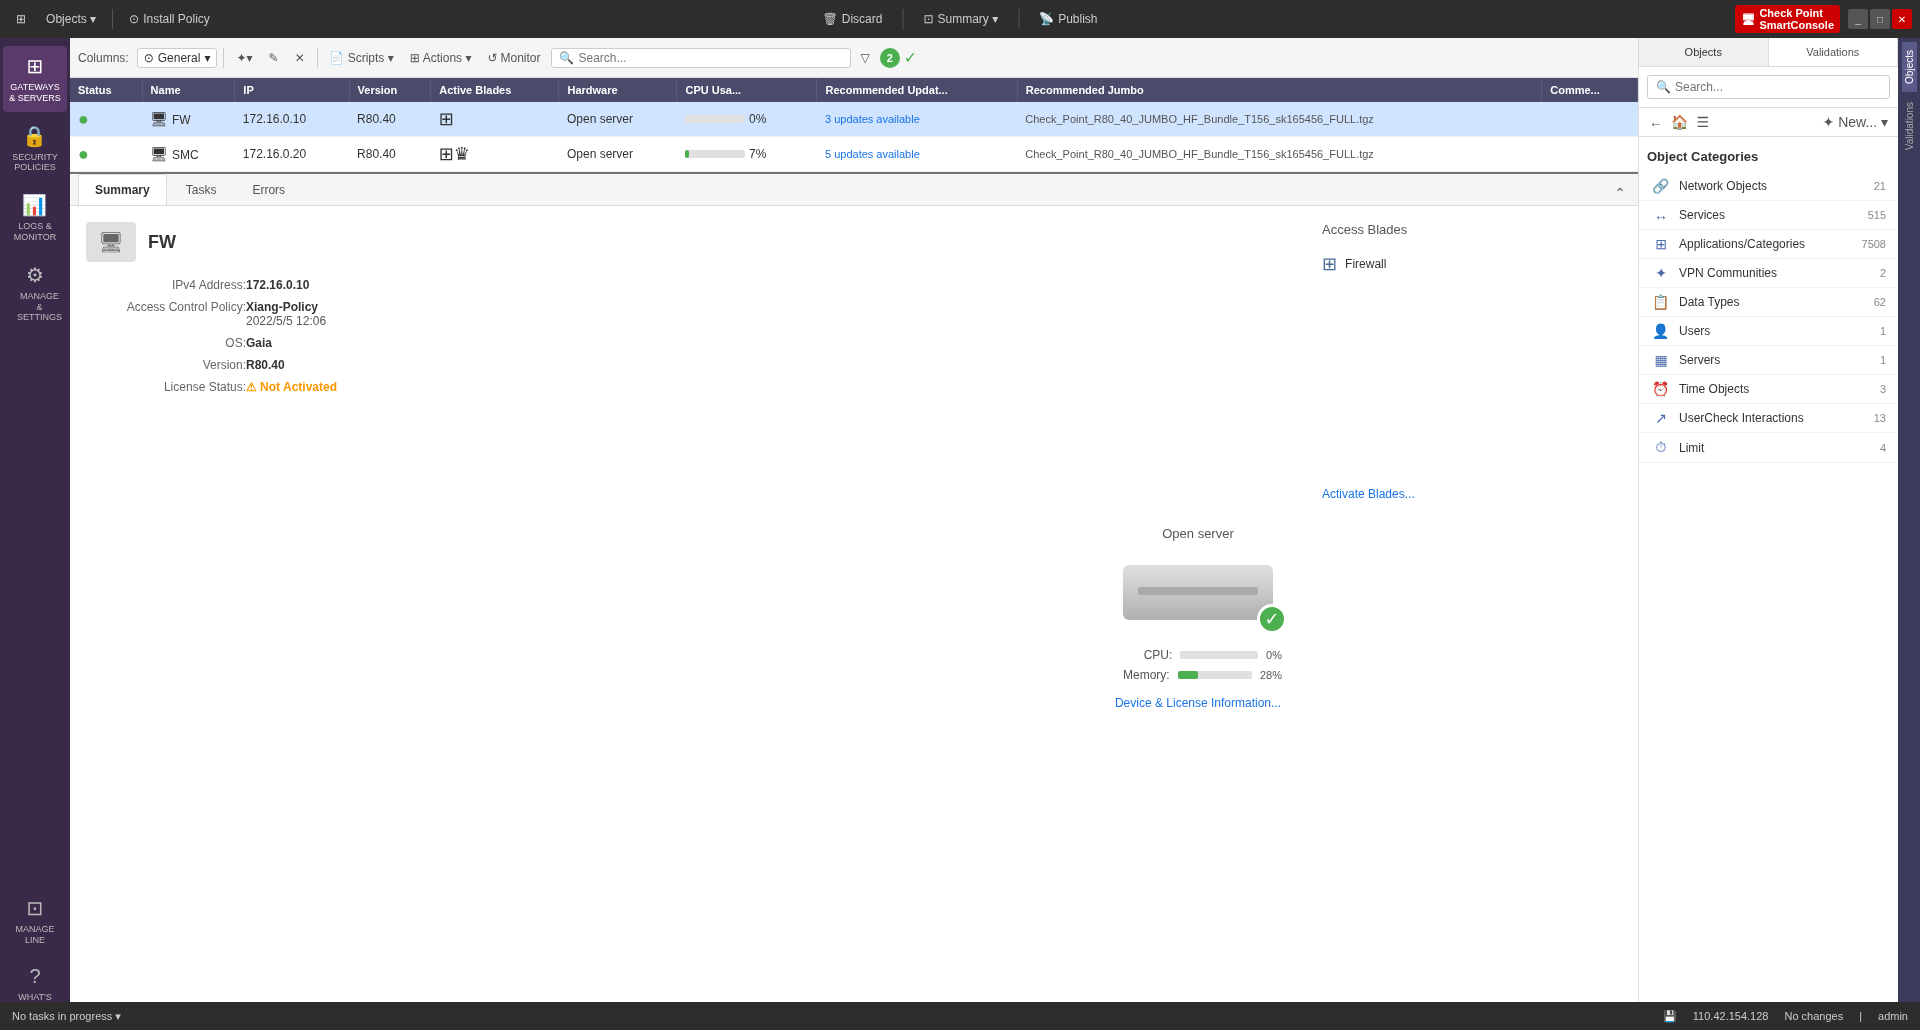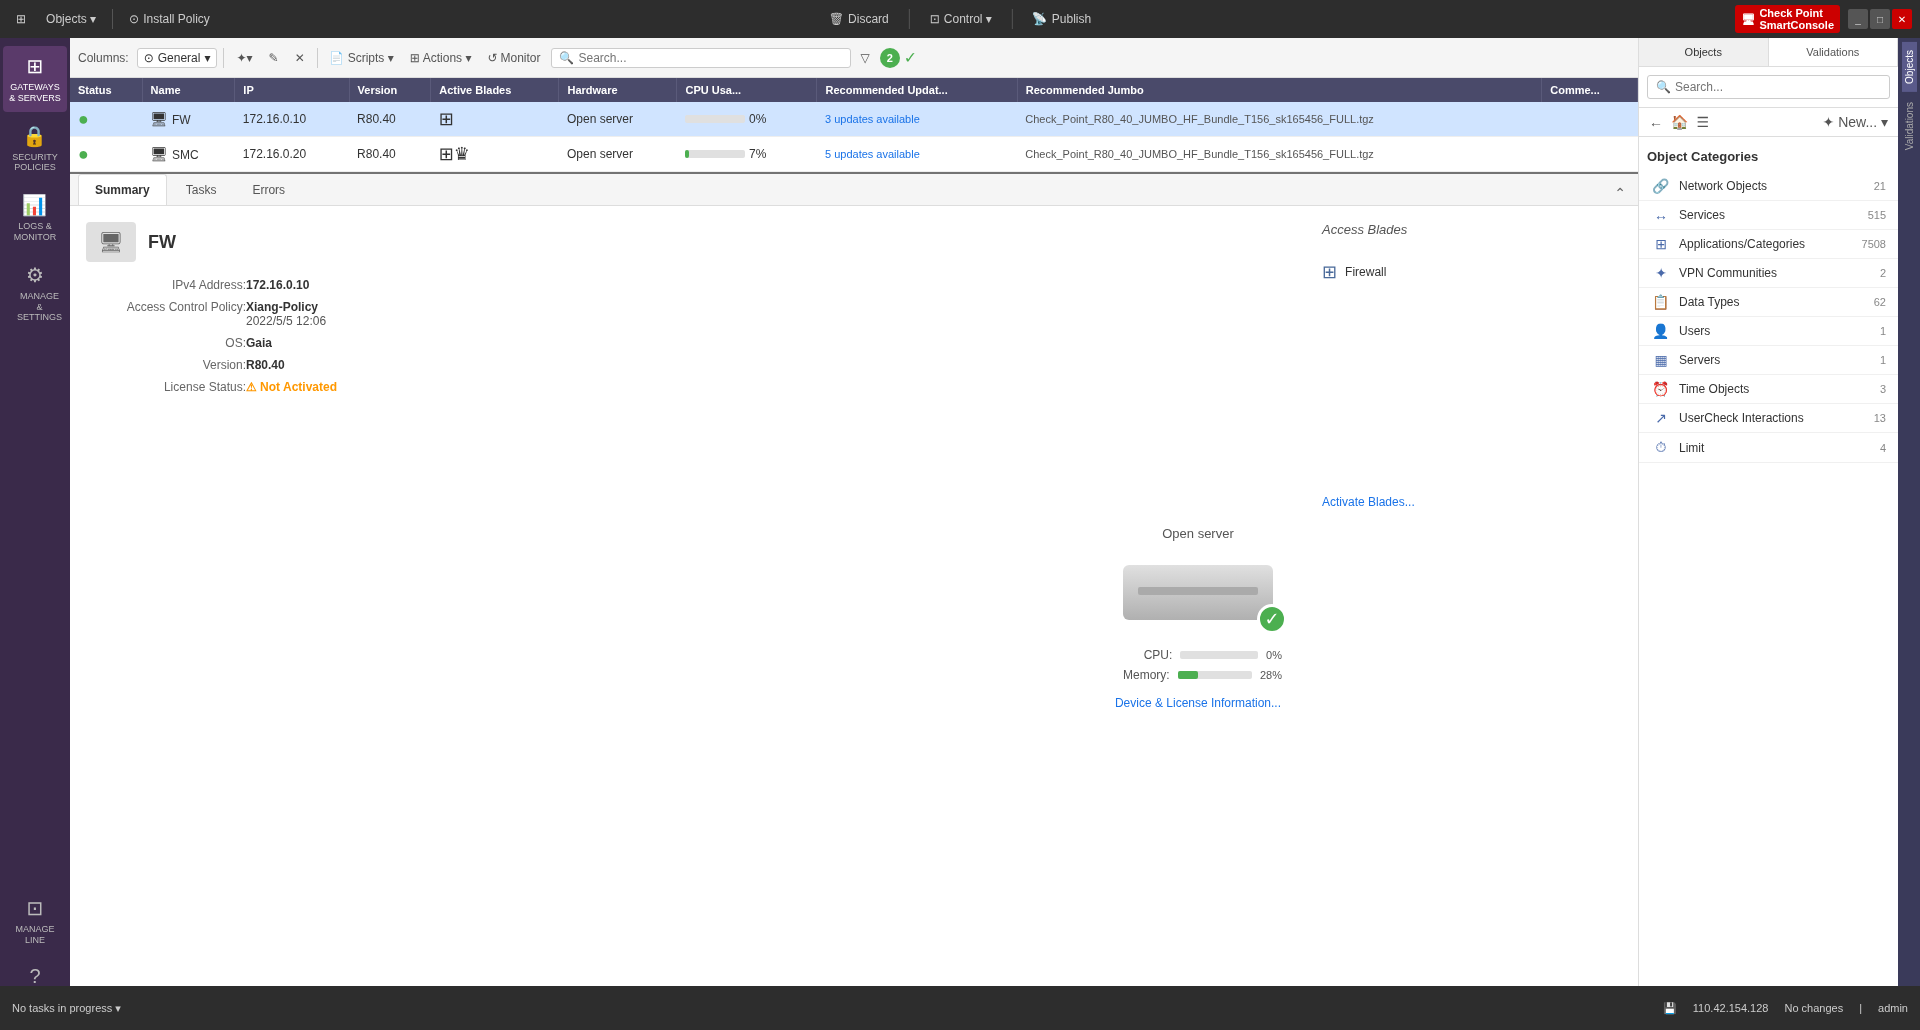--- a/index.html
+++ b/index.html
@@ -98,21 +98,21 @@
     .detail-center { width: 200px; display: flex; flex-direction: column; align-items: center; justify-content: center; padding: 0 16px; }
     .hw-type { font-size: 13px; margin-bottom: 8px; color: #555; }
     .metrics { margin-top: 12px; width: 100%; }
     .metric-row { display: flex; align-items: center; gap: 8px; margin-bottom: 6px; }
     .metric-label { width: 60px; color: #555; text-align: right; }
     .metric-bar-bg { width: 80px; height: 8px; background: #e0e0e0; border-radius: 2px; }
     .metric-bar-fill { height: 100%; background: #4CAF50; border-radius: 2px; }
     .metric-val { color: #555; font-size: 11px; }
     .detail-link { color: #1a73e8; cursor: pointer; font-size: 12px; text-decoration: none; display: block; text-align: center; margin-top: 8px; }
     .detail-right { width: 300px; }
-    .access-blades-title { font-size: 13px; color: #555; margin-bottom: 20px; font-style: italic; }
+    .access-blades-title { font-size: 13px; color: #555; margin-bottom: 12px; }
     .blade-item { display: flex; align-items: center; gap: 8px; padding: 4px 0; }
     .blade-icon { font-size: 18px; color: #4a6a9a; }
     .blade-name { font-size: 12px; }
     .activate-link { color: #1a73e8; cursor: pointer; font-size: 12px; text-decoration: none; display: block; margin-top: 8px; }
     .collapse-btn { margin-left: auto; cursor: pointer; color: #666; background: none; border: none; font-size: 14px; padding: 4px; }
 
     
     .right-panel { width: 260px; background: white; border-left: 1px solid #ddd; display: flex; flex-direction: column; flex-shrink: 0; }
     .right-panel-tabs { display: flex; border-bottom: 1px solid #ddd; }
     .right-tab { flex: 1; padding: 8px; text-align: center; cursor: pointer; font-size: 11px; color: #555; border-right: 1px solid #ddd; }
@@ -127,21 +127,21 @@
     .category-item {
       display: flex; align-items: center; padding: 6px 12px; cursor: pointer; gap: 8px;
       border-bottom: 1px solid #f0f0f0; font-size: 12px;
     }
     .category-icon { font-size: 14px; color: #4a6aaa; width: 20px; text-align: center; }
     .category-name { flex: 1; }
     .category-count { color: #888; font-size: 11px; }
 
     
     .status-bar {
-      height: 44px; background: #2d2d2d; color: #ccc; display: flex; align-items: center;
+      height: 28px; background: #2d2d2d; color: #ccc; display: flex; align-items: center;
       padding: 0 12px; font-size: 11px; gap: 16px; position: absolute; bottom: 0; left: 0; right: 0; margin-top: 40px;
     }
     .status-right { margin-left: auto; display: flex; gap: 16px; }
 
     
     .far-right { width: 22px; background: #3a3a5a; display: flex; flex-direction: column; align-items: center; padding: 4px 0; gap: 2px; }
     .vtab { writing-mode: vertical-rl; text-orientation: mixed; transform: rotate(180deg); font-size: 10px; color: #aaa; cursor: pointer; padding: 8px 2px; }
     .vtab.active { color: white; background: #5a5a8a; }
   </style>
 </head>
@@ -162,21 +162,21 @@
     </button>
   </div>
   <div class="top-bar-center">
     <button class="top-btn">
       <span>🗑</span>
       <span>Discard</span>
     </button>
     <div class="separator"></div>
     <button class="top-btn">
       <span>⊡</span>
-      <span>Control ▾</span>
+      <span>Summary ▾</span>
     </button>
     <div class="separator"></div>
     <button class="top-btn">
       <span>📡</span>
       <span>Publish</span>
     </button>
   </div>
   <div class="top-bar-right">
     <div class="cp-logo">
       <span>🖥</span>

